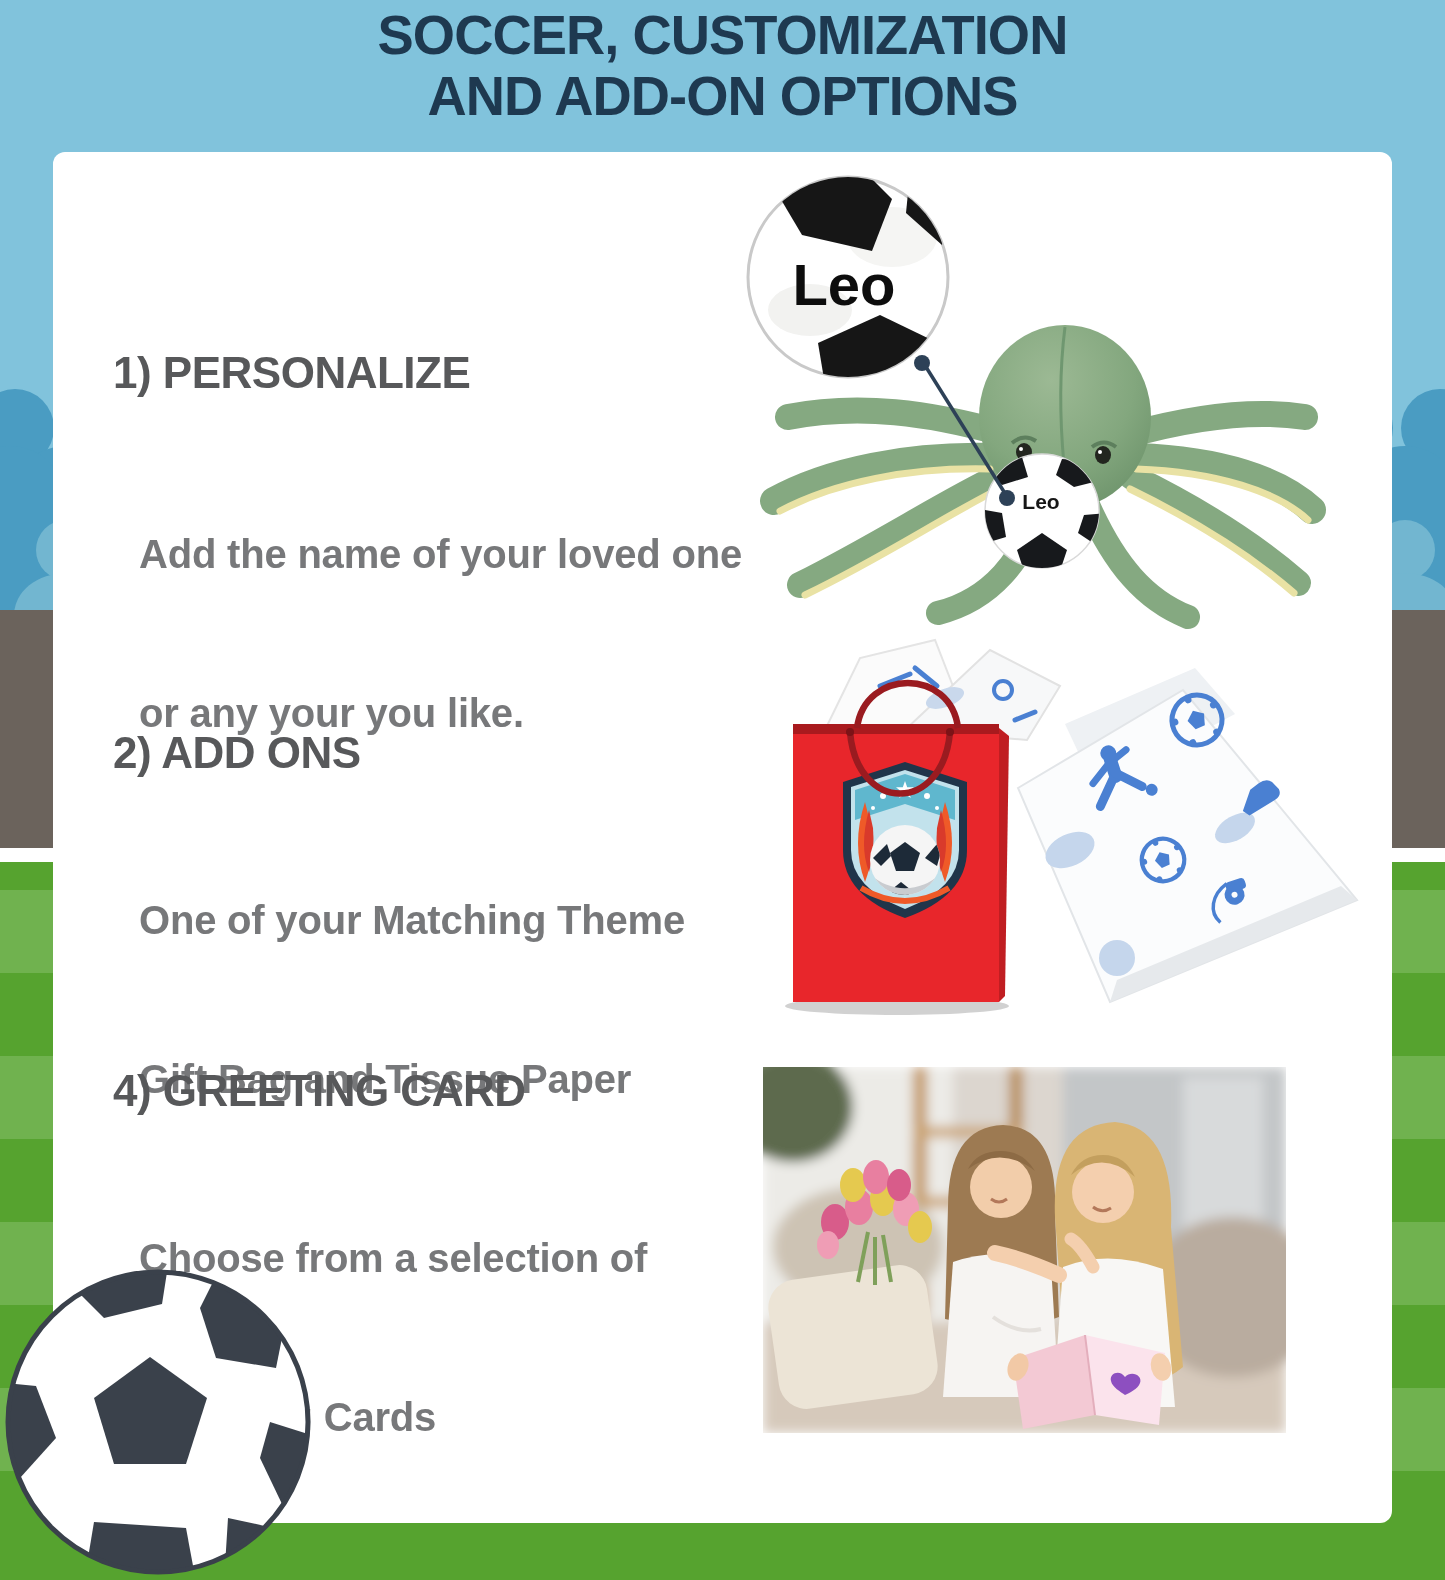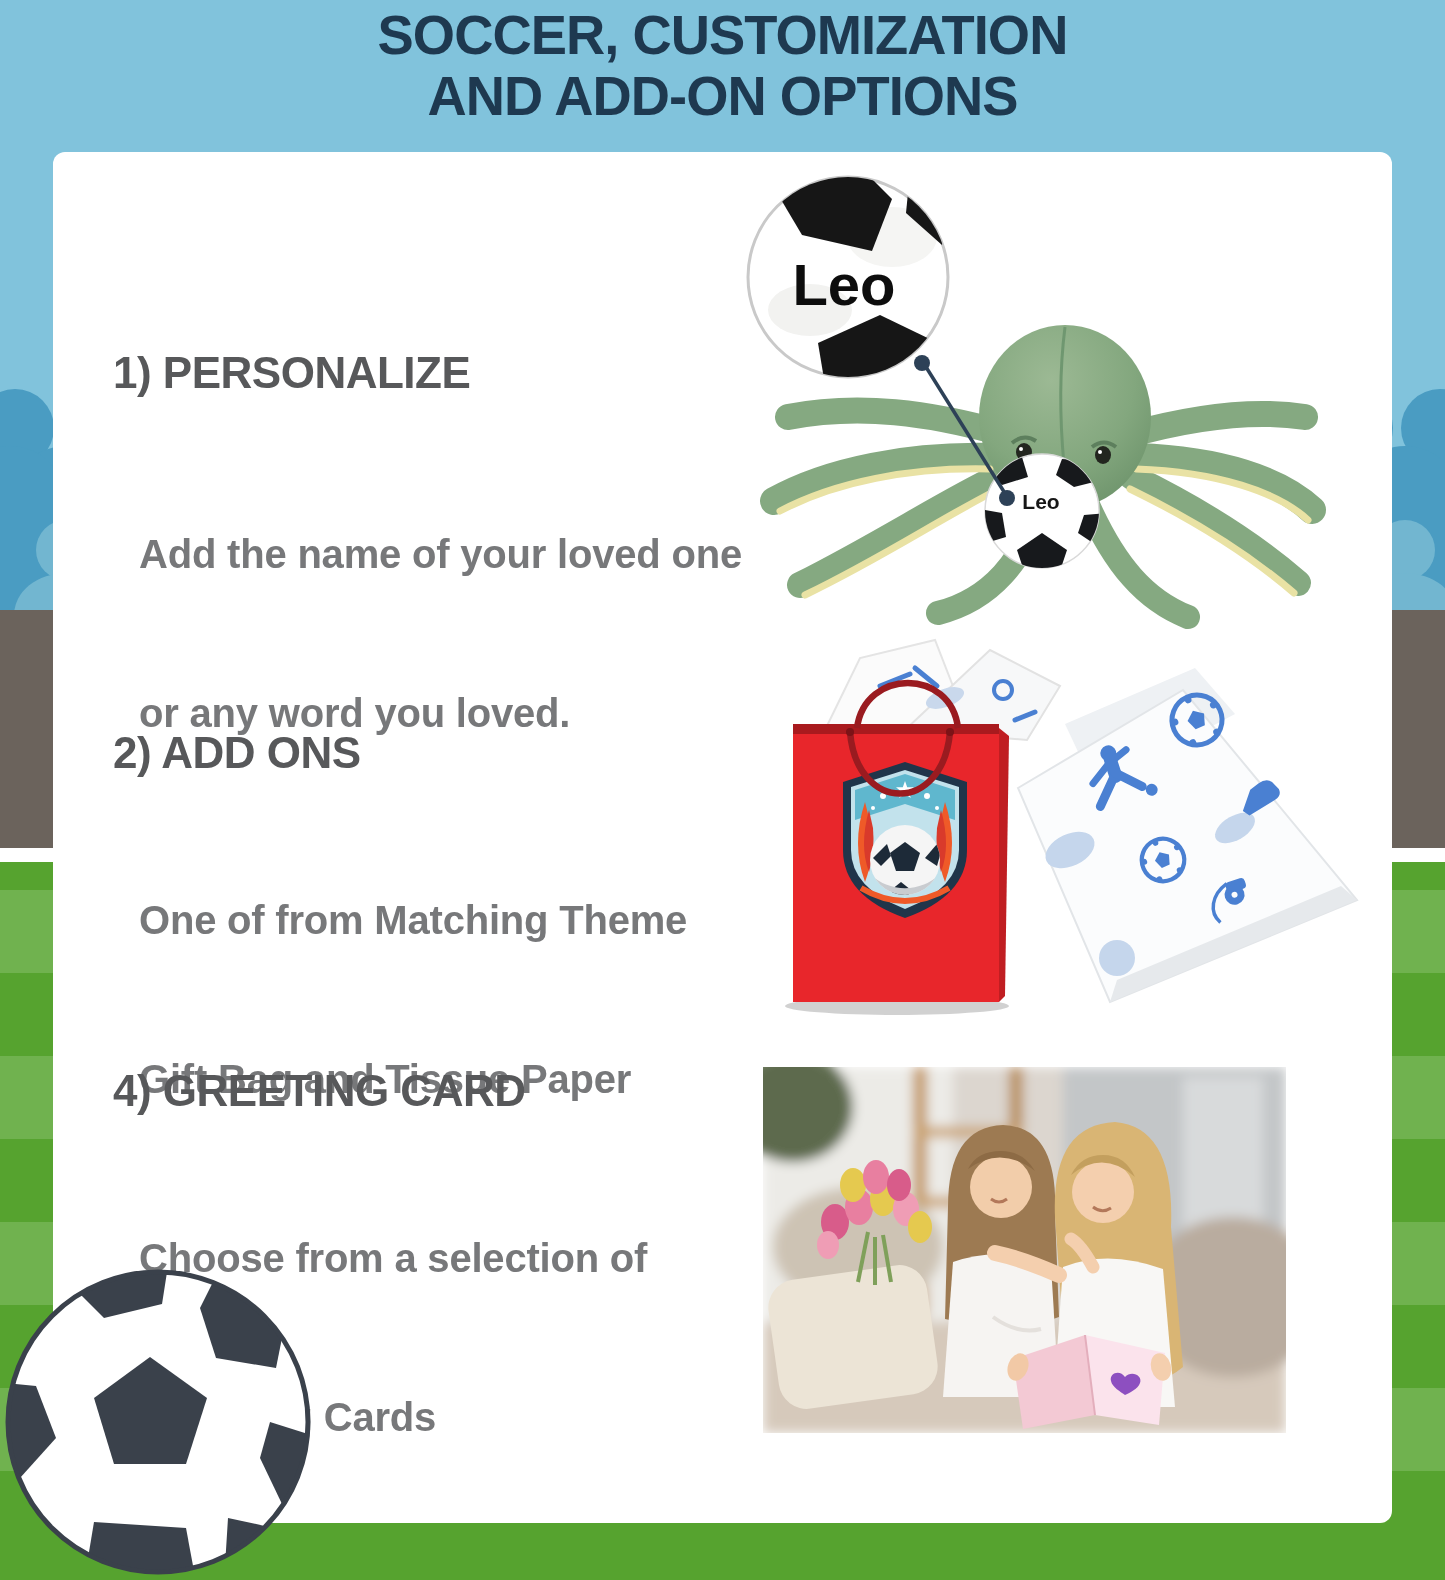--- a/index.html
+++ b/index.html
@@ -120,26 +120,26 @@
 <div class="abs main-title">
   <div>SOCCER, CUSTOMIZATION</div>
   <div>AND ADD-ON OPTIONS</div>
 </div>
 
 <div class="abs card">
 
   <div class="sec-heading" style="left:60px;top:196px">1) PERSONALIZE</div>
   <div class="sec-body" style="left:86px;top:270px">
     <div>Add the name of your loved one</div>
-    <div>or any word you loved.</div>
+    <div>or any your you like.</div>
   </div>
 
   <div class="sec-heading" style="left:60px;top:576px">2) ADD ONS</div>
   <div class="sec-body" style="left:86px;top:636px">
-    <div>One of from Matching Theme</div>
+    <div>One of your Matching Theme</div>
     <div>Gift Bag and Tissue Paper</div>
   </div>
 
   <div class="sec-heading" style="left:60px;top:914px">4) GREETING CARD</div>
   <div class="sec-body" style="left:86px;top:974px">
     <div>Choose from a selection of</div>
     <div> Greeting Cards</div>
   </div>
 </div>
 

